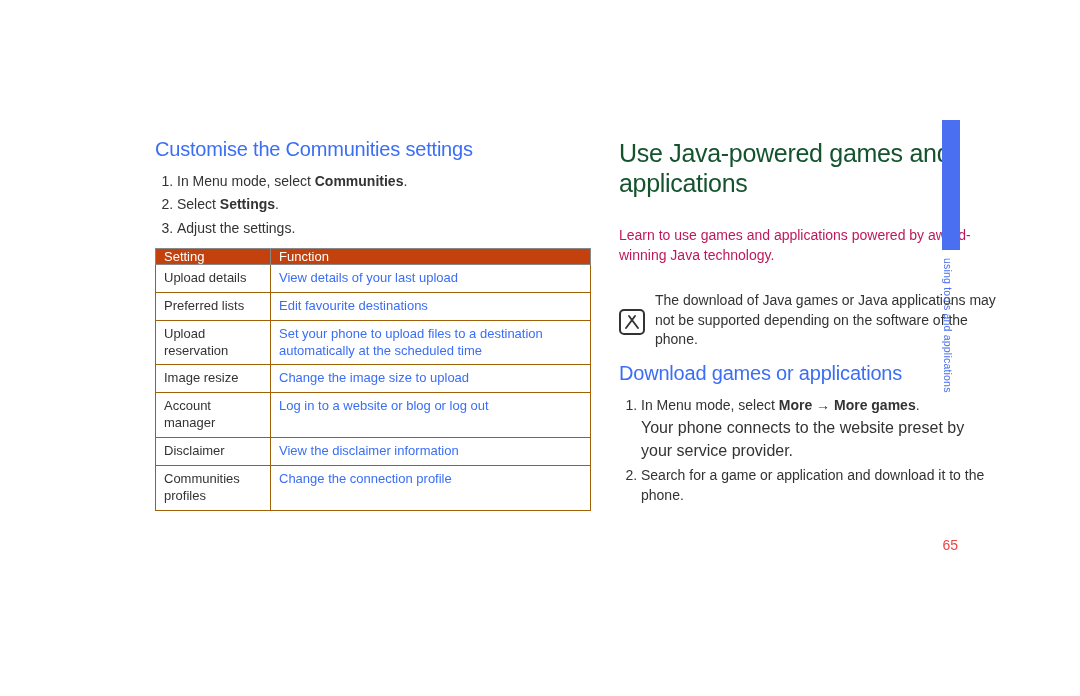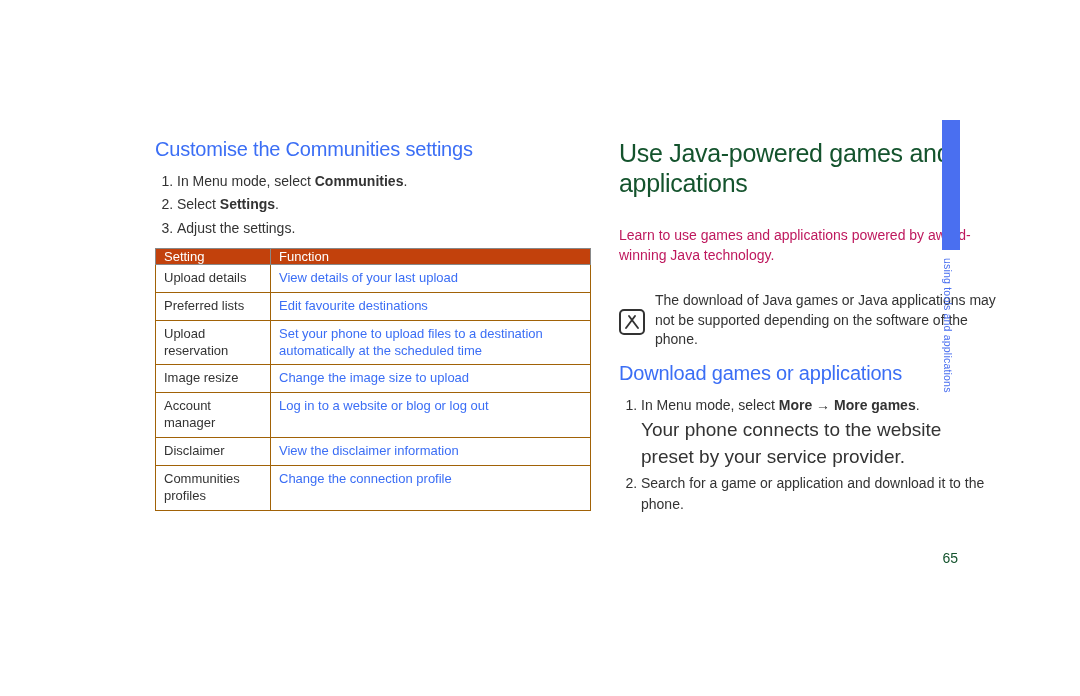--- a/index.html
+++ b/index.html
@@ -119,26 +119,26 @@
       writing-mode: vertical-rl;
       font-size: 10.5px;
       color: #4a6ff0;
       padding-top: 8px;
       height: 200px;
       letter-spacing: 0.2px;
     }
     .page-num {
       position: absolute;
       right: 122px;
-      top: 550px;
-      font-size: 14px;
-      color: #14532d;
+      top: 537px;
+      font-size: 14px;
+      color: #ef4444;
     }
     .step-sub {
-      font-size: 19px;
+      font-size: 16px;
       color: #333;
       line-height: 1.4;
       margin-top: 2px;
     }
   </style>
 </head>
 <body>
 
 <div class="page">
   <div class="col col-left">

